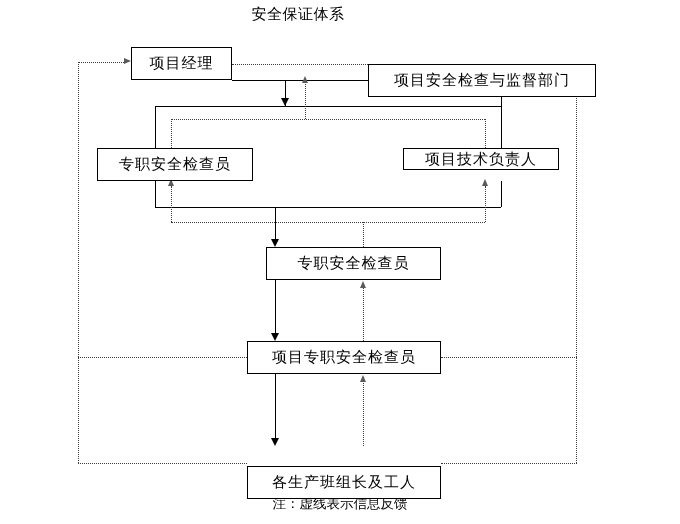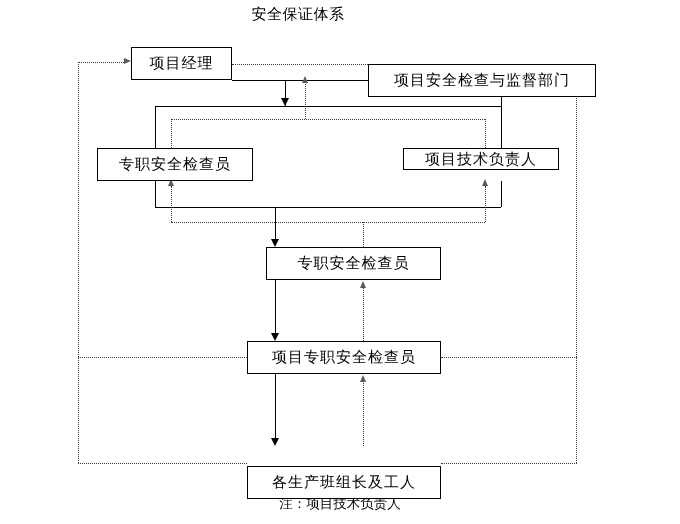--- a/index.html
+++ b/index.html
@@ -179,15 +179,15 @@
   </div>
 
   <div class="node" style="left:247px; top:341px; width:194px; height:33px;justify-content:center;">
     <span>项目专职安全检查员</span>
   </div>
 
   <div class="node" style="left:247px; top:446px; width:194px; height:33px;margin-top:20px;">
     <span>各生产班组长及工人</span>
   </div>
 
-  <div class="footnote">注：项目技术负责人</div>
+  <div class="footnote">注：虚线表示信息反馈</div>
 
 </div>
 
 </body></html>

